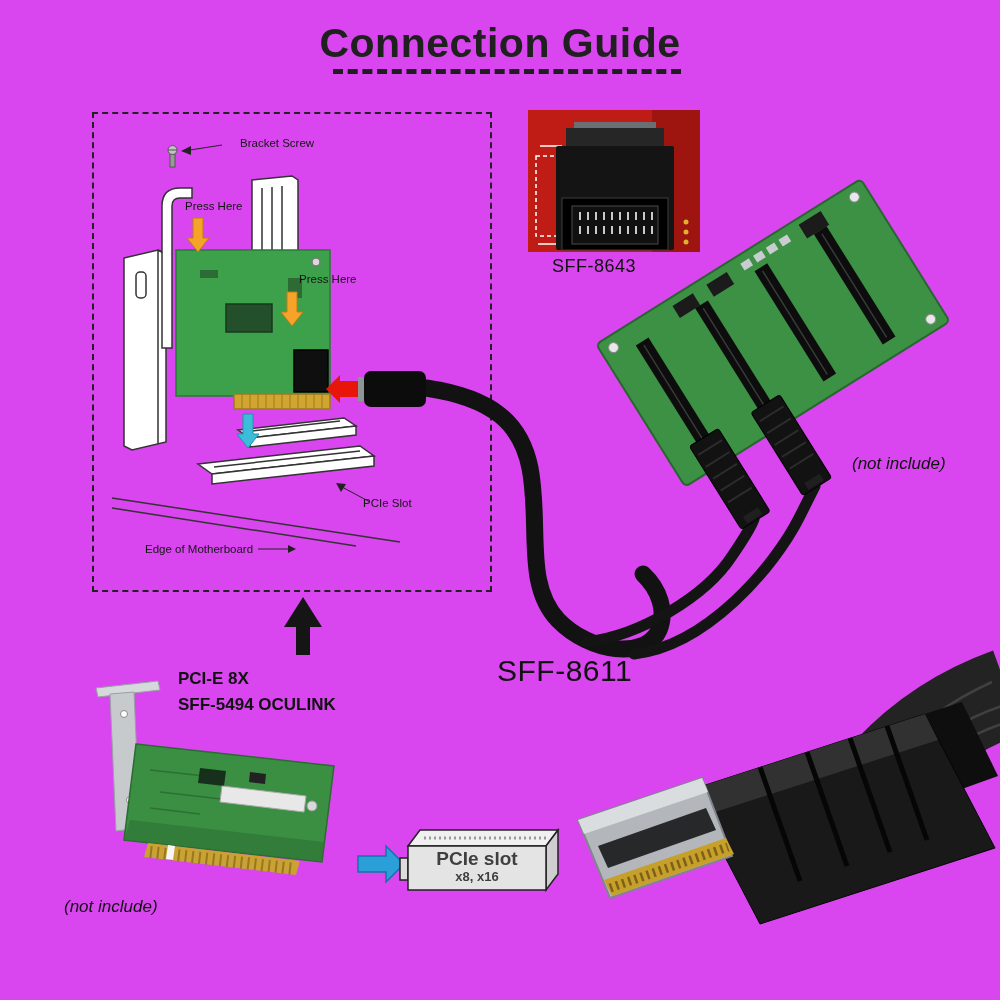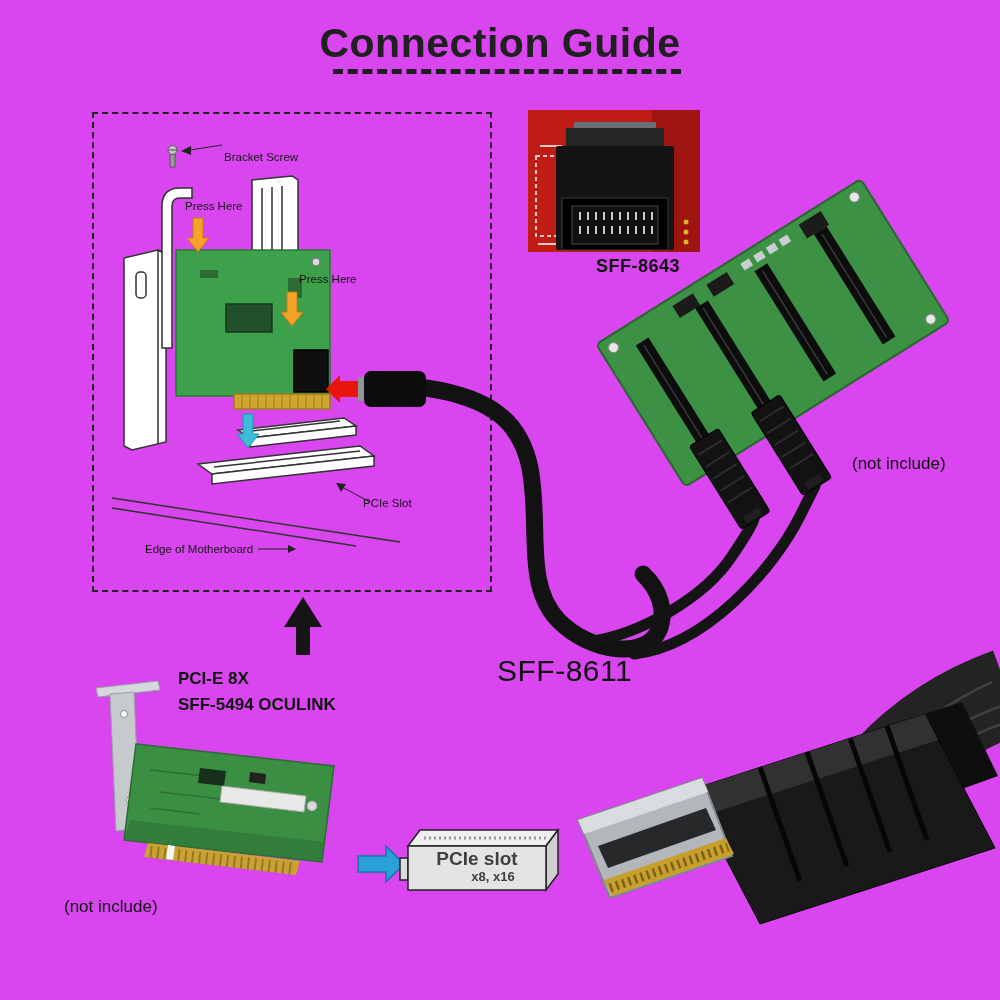--- a/index.html
+++ b/index.html
@@ -9,29 +9,29 @@
   .label{position:absolute;white-space:nowrap;}
   .title{position:absolute;top:20px;left:0;width:1000px;text-align:center;
          font-size:41px;font-weight:bold;color:#202020;letter-spacing:.5px;}
   .title-underline{position:absolute;top:69px;left:333px;width:348px;height:0;
          border-top:5px dashed #1e1e1e;}
   .dashed-box{position:absolute;left:92px;top:112px;width:396px;height:476px;
          border:2px dashed #222;}
   .small-label{font-size:11.5px;color:#151515;}
   .oculink-label{left:352px;top:316px;width:112px;text-align:center;
          font-weight:bold;font-size:17px;line-height:1.2;}
-  .sff8643-label{left:552px;top:256px;width:128px;text-align:right;
-         font-weight:bold;font-size:18px;letter-spacing:.5px;}
-  .not-include{font-size:17px;color:#111;}
+  .sff8643-label{left:552px;top:256px;width:128px;text-align:left;
+         font-weight:normal;font-size:18px;letter-spacing:.5px;}
+  .not-include{font-size:17px;color:#111;font-style:italic;}
   .sff8611-label{left:497px;top:654px;font-size:30px;font-weight:normal;letter-spacing:.5px;}
   .adapter-caption{left:178px;top:666px;width:250px;
          font-weight:bold;font-size:17px;line-height:1.5;}
   .pcie-slot-name{left:412px;top:848px;width:130px;text-align:center;
          font-weight:bold;font-size:19px;color:#3f3f3f;}
-  .pcie-slot-sizes{left:428px;top:869px;width:130px;text-align:center;
+  .pcie-slot-sizes{left:412px;top:869px;width:130px;text-align:center;
          font-weight:bold;font-size:13px;color:#3f3f3f;}
 </style>
 </head>
 <body>
 
 <div class="canvas">
 
   <div class="dashed-box"></div>
 
   <svg class="art" width="1000" height="1000" viewBox="0 0 1000 1000">
@@ -186,21 +186,21 @@
       <polygon points="578,820 702,778 708,792 584,834" fill="#dadde0"></polygon>
       <polygon points="598,846 706,808 716,830 608,868" fill="#26282a"></polygon>
       <polygon points="604,880 726,838 734,854 612,896" fill="#c79f2b"></polygon>
       <path d="M610,888 L728,847" stroke="#7c6119" stroke-width="9" stroke-dasharray="2.5 4" fill="none"></path>
     </g>
   </svg>
 
   <div class="title">Connection Guide</div>
   <div class="title-underline"></div>
 
-  <div class="label small-label" style="left:224px;top:137px;margin-top:14px;">Bracket Screw</div>
+  <div class="label small-label" style="left:240px;top:137px;">Bracket Screw</div>
   <div class="label small-label" style="left:185px;top:200px;">Press Here</div>
   <div class="label small-label" style="left:299px;top:273px;">Press Here</div>
   <div class="label small-label" style="left:363px;top:497px;">PCIe Slot</div>
   <div class="label small-label" style="left:145px;top:543px;text-align:center;">Edge of Motherboard</div>
 
 
   <div class="label sff8643-label">SFF-8643</div>
 
   <div class="label not-include" style="left:852px;top:454px;">(not include)</div>
 

